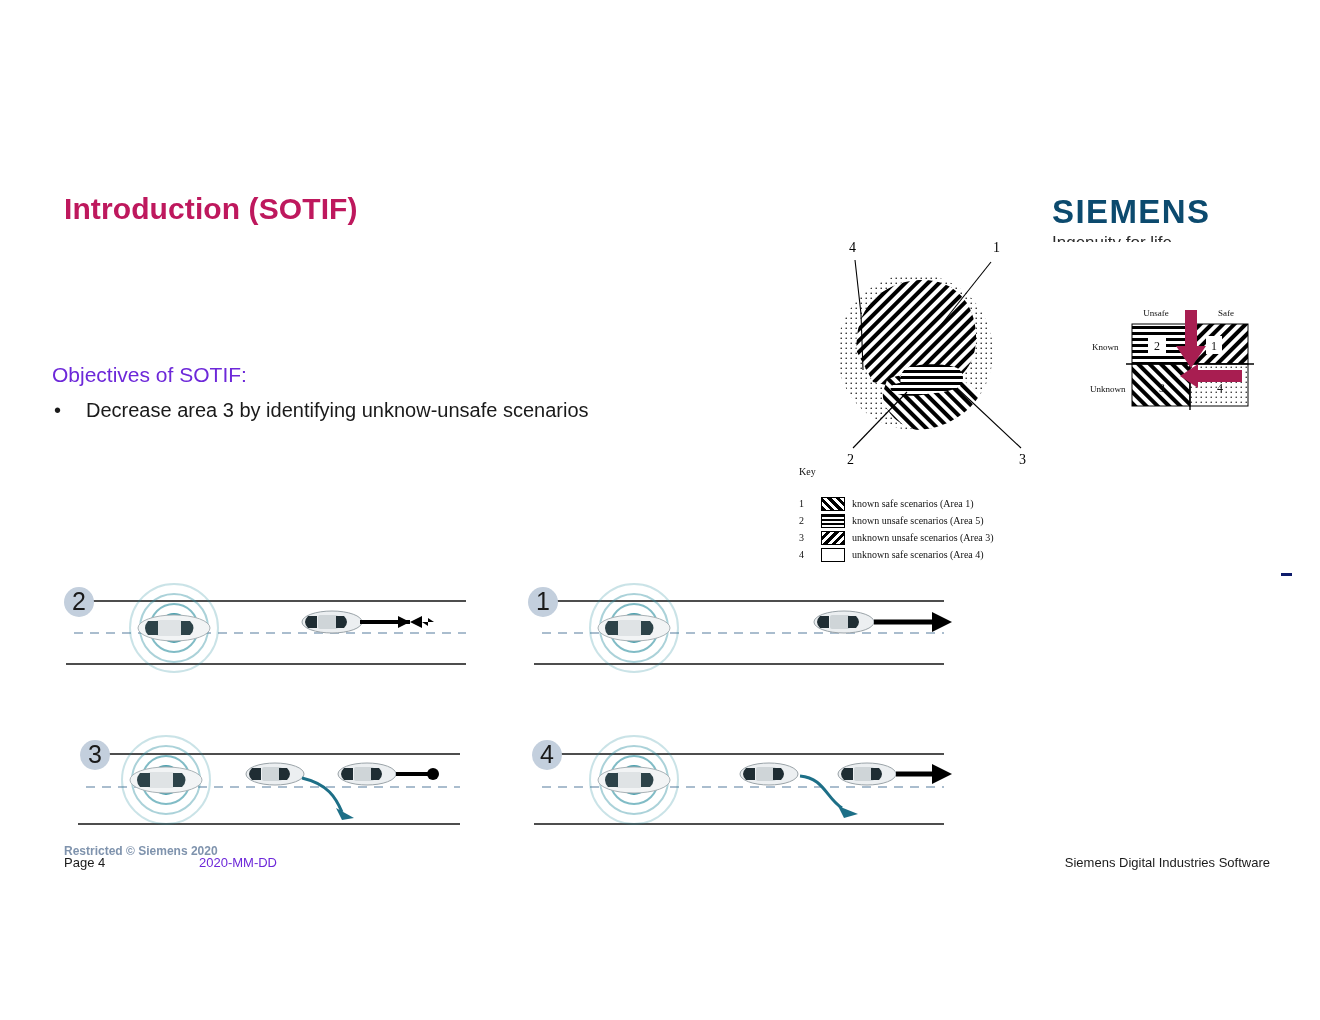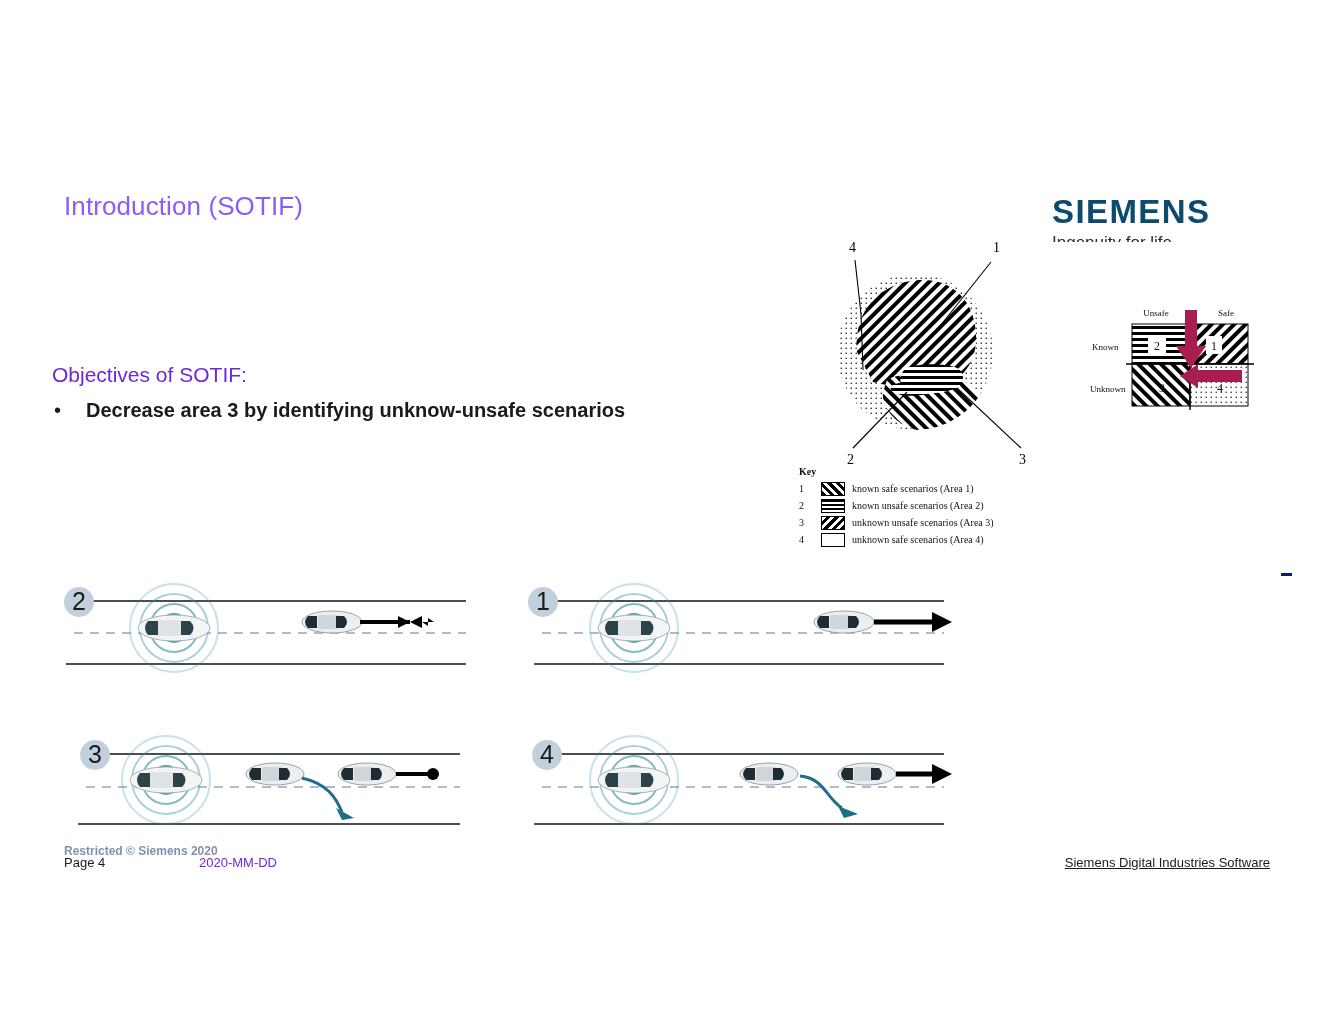--- a/index.html
+++ b/index.html
@@ -4,47 +4,47 @@
 <style>
   html,body{margin:0;padding:0;}
   body{
     width:1320px;height:1020px;position:relative;background:#ffffff;
     font-family:"Liberation Sans",sans-serif;overflow:hidden;
   }
   .slide{position:absolute;inset:0;}
 
   
   #title{position:absolute;left:64px;top:190px;width:700px;
-    font-size:26px;font-weight:normal;line-height:1.26;color:#8b5cf6;
+    font-size:30px;font-weight:bold;line-height:1.26;color:#be185d;
     letter-spacing:.1px;}
   #title .l2{display:block;}
 
   
   #logo-block{position:absolute;left:1052px;top:193px;width:230px;height:62px;overflow:hidden;}
   #logo-word{font-size:33px;font-weight:bold;color:#0c4a6e;letter-spacing:1.4px;
     line-height:38px;font-family:"Liberation Sans",sans-serif;}
   #logo-tag{font-size:17px;color:#2b2b2b;line-height:20px;margin-top:2px;
     height:9px;overflow:hidden;}
 
   
   #obj-head{position:absolute;left:52px;top:363px;font-size:21px;color:#6d28d9;}
   #bullets{position:absolute;left:52px;top:395px;width:600px;font-size:20px;color:#1a1a1a;}
   .bullet{display:flex;line-height:1.55;}
   .bullet .dot{width:32px;flex:0 0 32px;text-align:left;padding-left:2px;}
-  .bullet .txt{flex:1;font-weight:bold;}
+  .bullet .txt{flex:1;}
 
   
   #iso-fig{position:absolute;left:795px;top:232px;width:250px;height:240px;}
   #iso-fig svg{display:block;}
   .fignum{font-family:"Liberation Serif",serif;font-size:14px;fill:#000;}
 
   
   #key{position:absolute;left:799px;top:466px;width:240px;
     font-family:"Liberation Serif",serif;color:#111;}
-  #key .kt{font-size:10px;font-weight:bold;margin-bottom:3px;}
+  #key .kt{font-size:10px;font-weight:normal;margin-bottom:18px;}
   .keyrow{display:flex;align-items:center;height:17px;font-size:10px;}
   .keyrow .kn{width:22px;flex:0 0 22px;}
   .keyrow .ksw{width:22px;height:12px;flex:0 0 22px;border:1px solid #000;margin-right:7px;}
   .sw1{background-image:repeating-linear-gradient(45deg,#000 0 3px,#fff 3px 6px);}
   .sw2{background-image:repeating-linear-gradient(180deg,#000 0 2px,#fff 2px 4px);}
   .sw3{background-image:repeating-linear-gradient(-45deg,#000 0 3px,#fff 3px 6px);}
   .sw4{background:#fff;background-image:radial-gradient(#000 .6px,transparent .7px);background-size:4px 4px;}
 
   
   #matrix{position:absolute;left:1090px;top:296px;width:180px;height:120px;}
@@ -53,21 +53,21 @@
   .mxnum{font-family:"Liberation Serif",serif;font-size:12px;fill:#111;}
 
   
   .scenario{position:absolute;}
   .scenario svg{display:block;overflow:visible;}
 
   
   #f-restricted{position:absolute;left:64px;top:844px;font-size:12px;font-weight:bold;color:#7f93ad;}
   #f-page{position:absolute;left:64px;top:855px;font-size:13px;color:#1a1a1a;}
   #f-date{position:absolute;left:199px;top:855px;font-size:13px;color:#6d28d9;}
-  #f-org{position:absolute;right:50px;top:855px;font-size:13px;color:#1a1a1a;text-decoration:underline;}
+  #f-org{position:absolute;right:50px;top:855px;font-size:13px;color:#1a1a1a;}
   #stray-mark{position:absolute;left:1281px;top:573px;width:11px;height:3px;background:#0d1b6b;}
 </style>
 </head>
 <body>
 
 <div class="slide">
 
   <div id="title">
     <span>Introduction (SOTIF)</span>
   </div>
@@ -141,21 +141,21 @@
     <div class="kt">Key</div>
 
     <div class="keyrow">
       <span class="kn">1</span>
       <span class="ksw sw1"></span>
       <span>known safe scenarios (Area 1)</span>
     </div>
     <div class="keyrow">
       <span class="kn">2</span>
       <span class="ksw sw2"></span>
-      <span>known unsafe scenarios (Area 2)</span>
+      <span>known unsafe scenarios (Area 5)</span>
     </div>
     <div class="keyrow">
       <span class="kn">3</span>
       <span class="ksw sw3"></span>
       <span>unknown unsafe scenarios (Area 3)</span>
     </div>
     <div class="keyrow">
       <span class="kn">4</span>
       <span class="ksw sw4"></span>
       <span>unknown safe scenarios (Area 4)</span>

